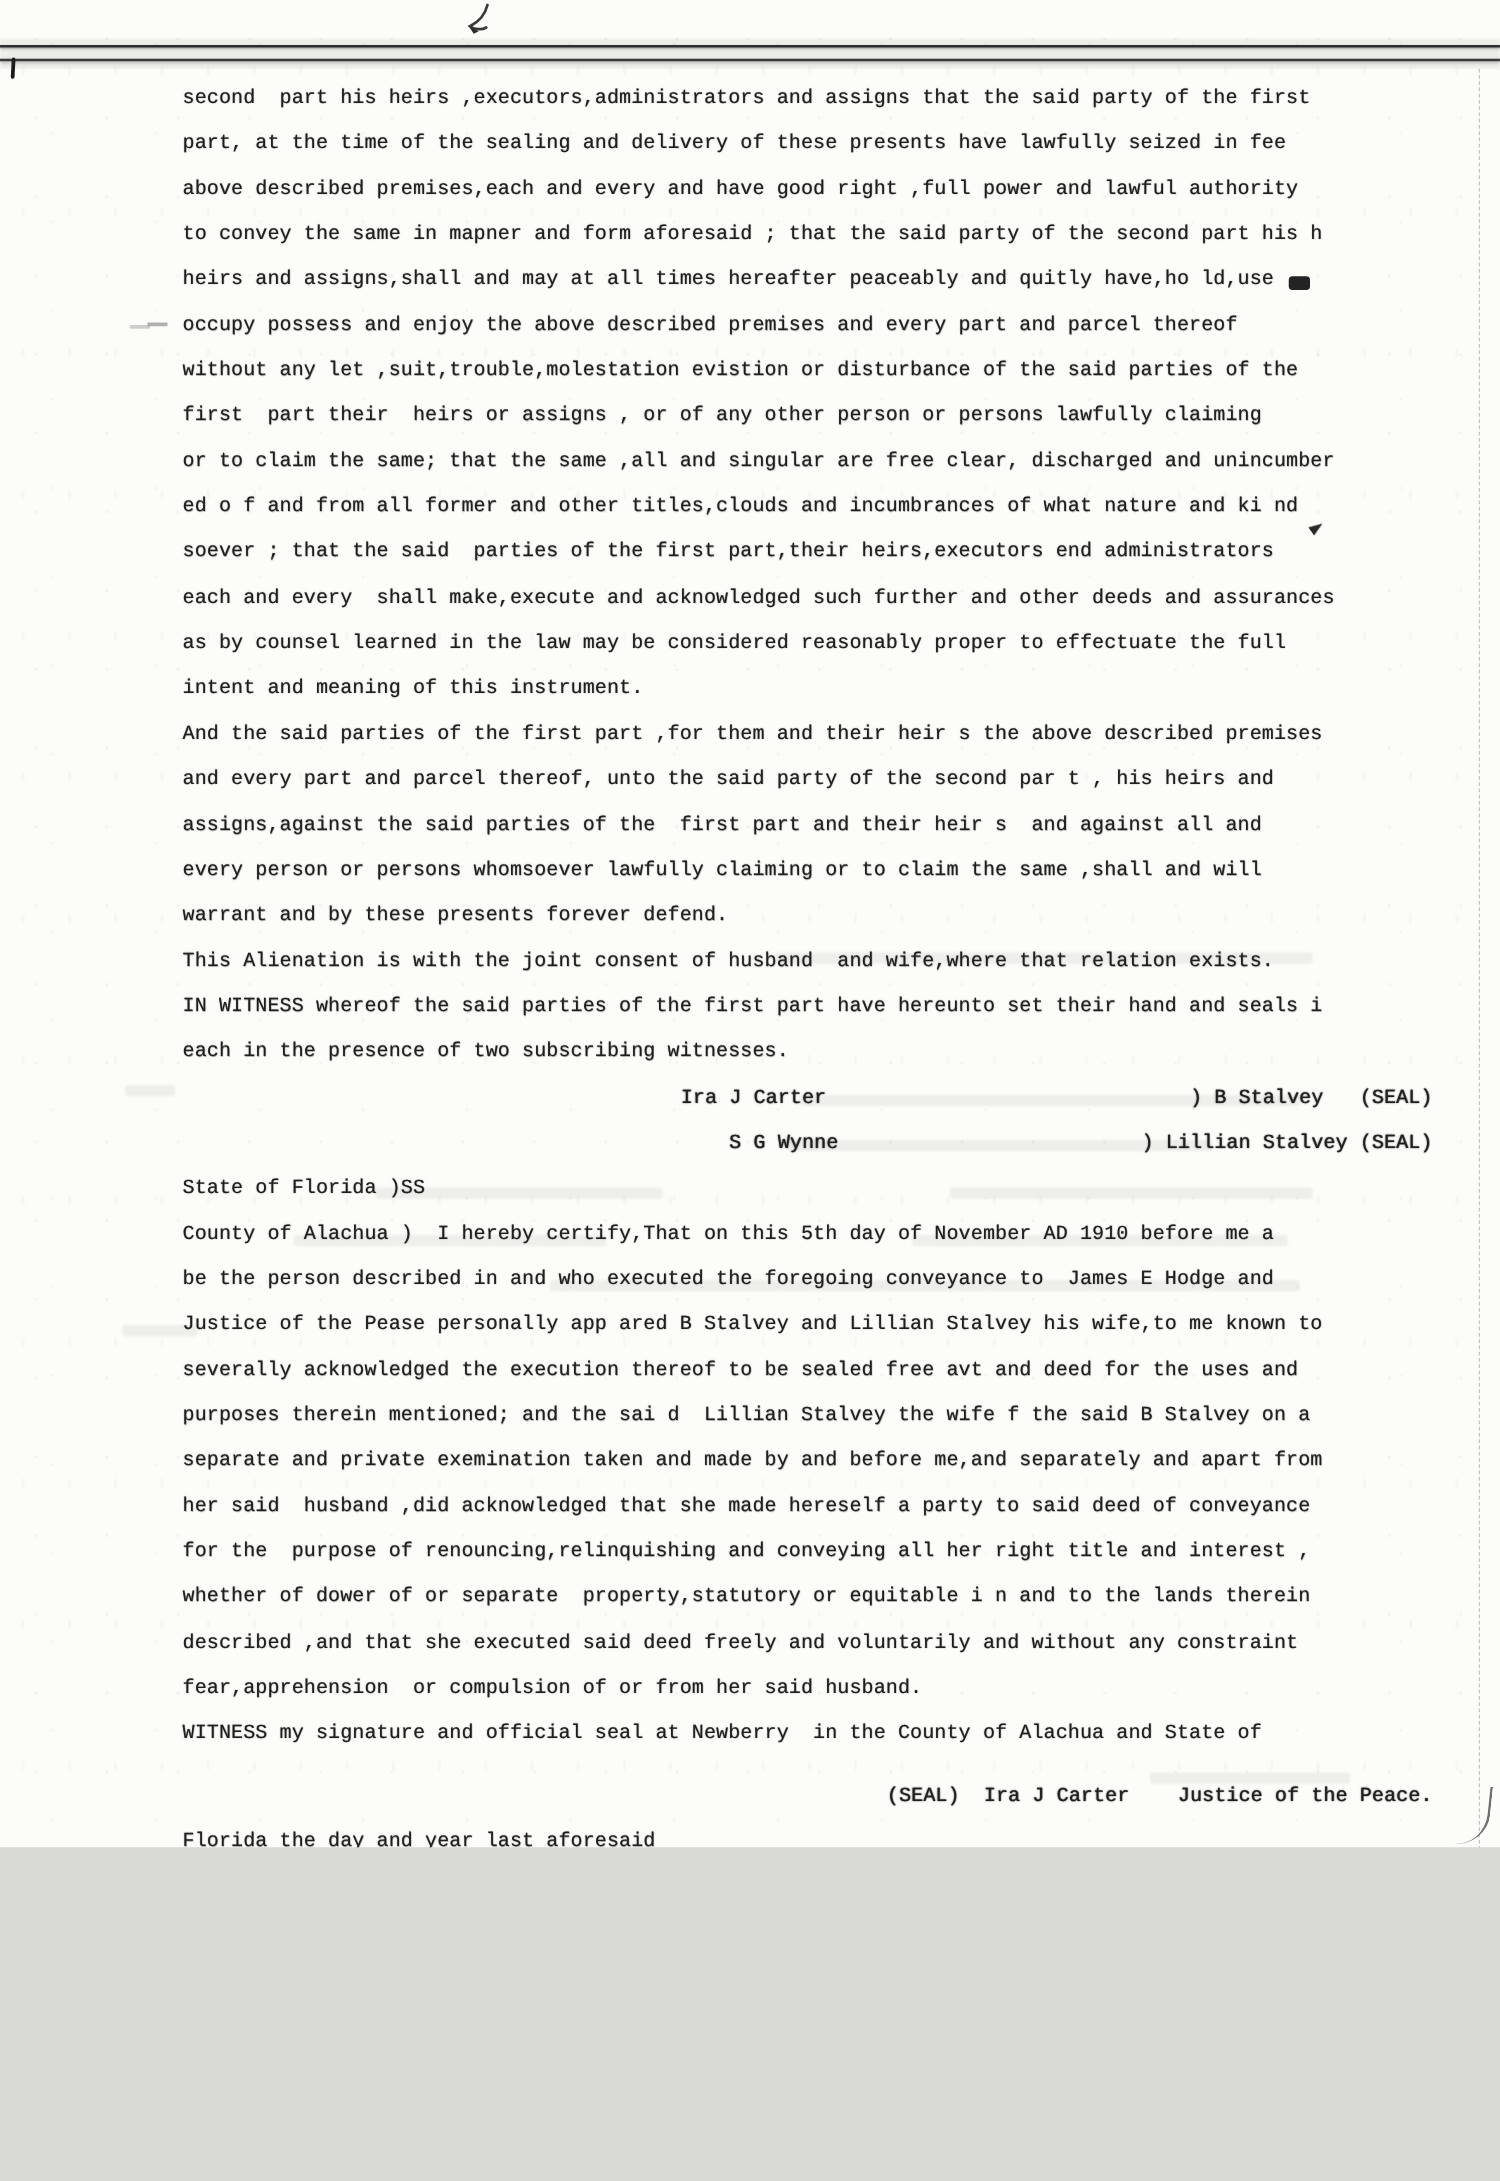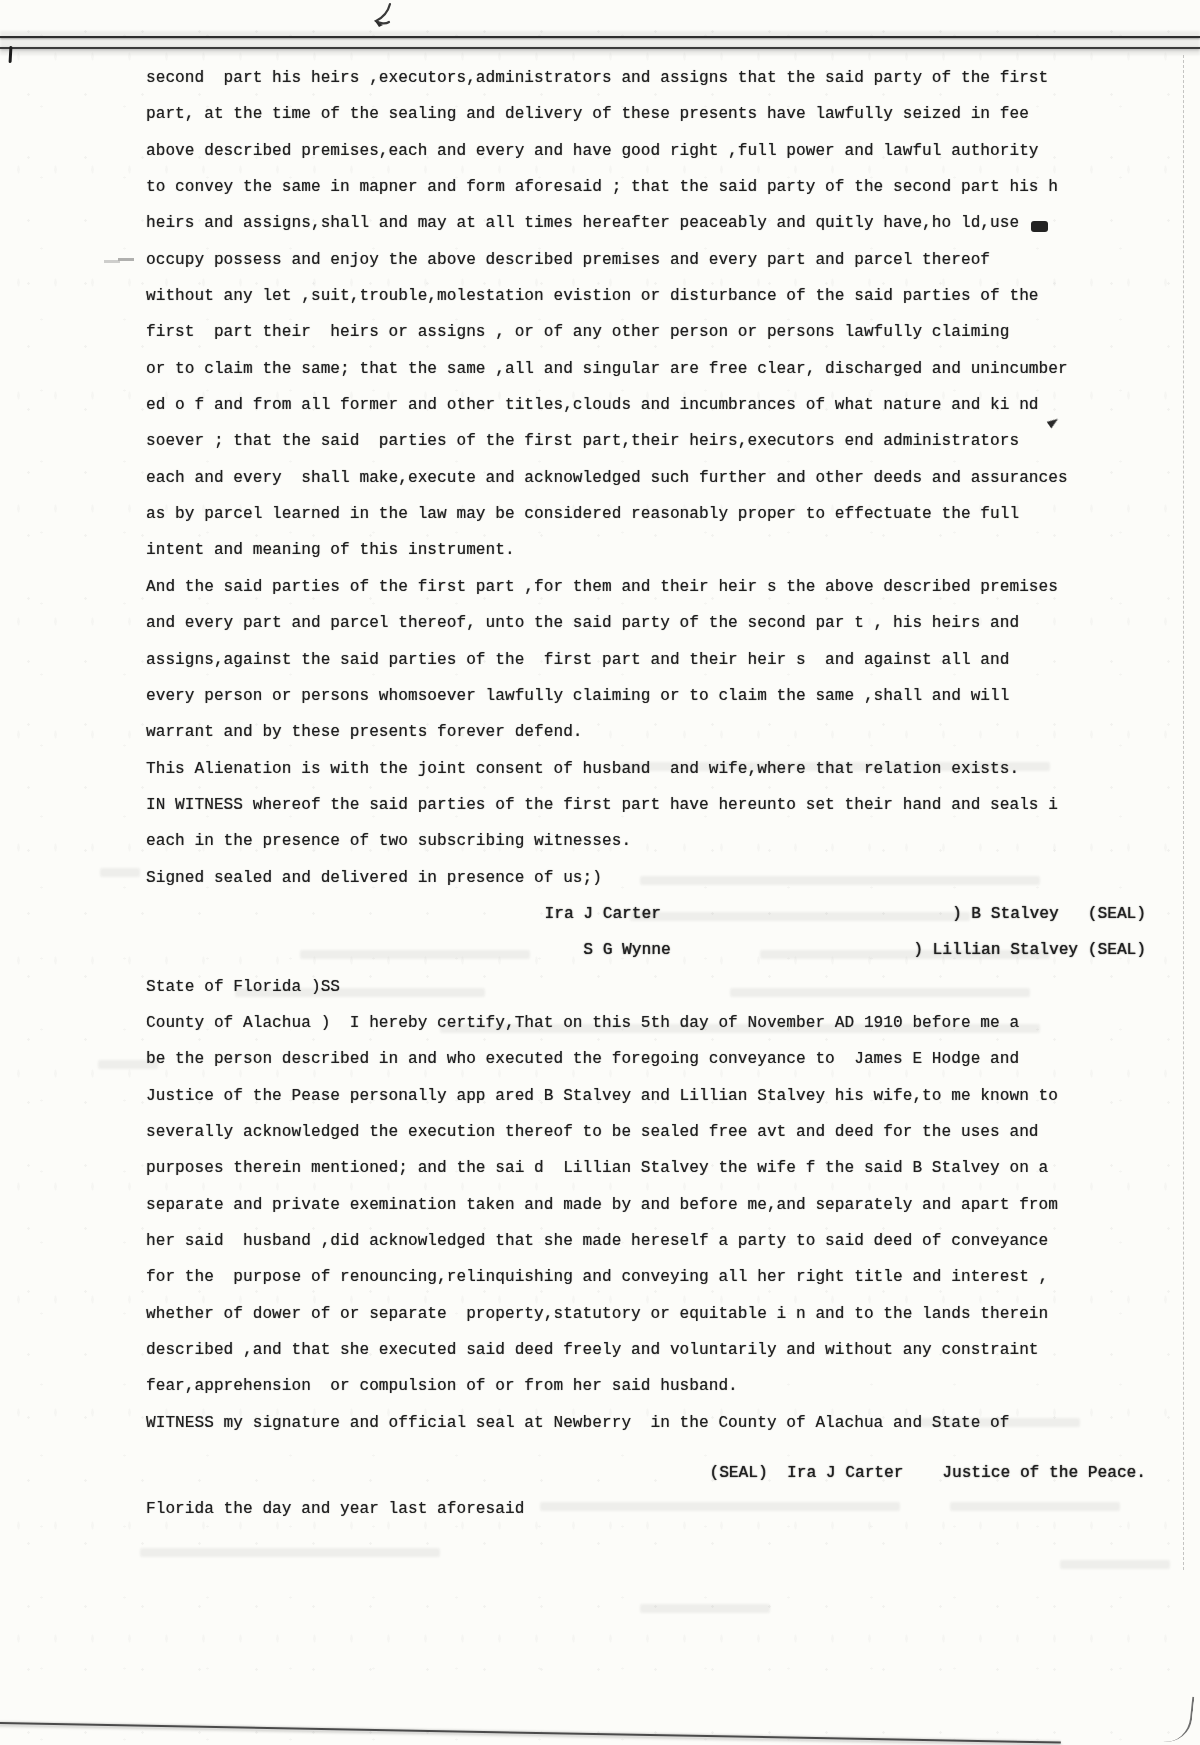--- a/index.html
+++ b/index.html
@@ -1,18 +1,18 @@
 <!DOCTYPE html>
 <html><head>
 <meta charset="utf-8">
 <style>
   html,body{margin:0;padding:0;background:#d9d9d6;}
   .page{
     position:relative;
-    width:1200px;height:1745px;
+    width:1200px;height:1478px;
     margin:0 auto;
     background-color:#fcfcf9;
     background-image:
       radial-gradient(rgba(60,60,60,0.05) 1px, transparent 1.4px),
       radial-gradient(rgba(60,60,60,0.04) 1px, transparent 1.4px),
       radial-gradient(rgba(60,60,60,0.03) 1px, transparent 1.6px);
     background-size:57px 63px, 83px 71px, 37px 113px;
     overflow:hidden;
     font-family:"Liberation Mono","DejaVu Sans Mono",monospace;
   }
@@ -89,31 +89,30 @@
     <div class="line">above described premises,each and every and have good right ,full power and lawful authority</div>
     <div class="line">to convey the same in mapner and form aforesaid ; that the said party of the second part his h</div>
     <div class="line">heirs and assigns,shall and may at all times hereafter peaceably and quitly have,ho ld,use</div>
     <div class="line">occupy possess and enjoy the above described premises and every part and parcel thereof</div>
     <div class="line">without any let ,suit,trouble,molestation evistion or disturbance of the said parties of the</div>
     <div class="line">first  part their  heirs or assigns , or of any other person or persons lawfully claiming</div>
     <div class="line">or to claim the same; that the same ,all and singular are free clear, discharged and unincumber</div>
     <div class="line">ed o f and from all former and other titles,clouds and incumbrances of what nature and ki nd</div>
     <div class="line">soever ; that the said  parties of the first part,their heirs,executors end administrators</div>
     <div class="line">each and every  shall make,execute and acknowledged such further and other deeds and assurances</div>
-    <div class="line">as by parcel learned in the law may be considered reasonably proper to effectuate the full</div>
+    <div class="line">as by counsel learned in the law may be considered reasonably proper to effectuate the full</div>
     <div class="line">intent and meaning of this instrument.</div>
     <div class="line">And the said parties of the first part ,for them and their heir s the above described premises</div>
     <div class="line">and every part and parcel thereof, unto the said party of the second par t , his heirs and</div>
     <div class="line">assigns,against the said parties of the  first part and their heir s  and against all and</div>
     <div class="line">every person or persons whomsoever lawfully claiming or to claim the same ,shall and will</div>
     <div class="line">warrant and by these presents forever defend.</div>
     <div class="line">This Alienation is with the joint consent of husband  and wife,where that relation exists.</div>
     <div class="line">IN WITNESS whereof the said parties of the first part have hereunto set their hand and seals i</div>
     <div class="line">each in the presence of two subscribing witnesses.</div>
-    <div class="line">Signed sealed and delivered in presence of us;)</div>
     <div class="line sig">Ira J Carter                              ) B Stalvey   (SEAL)</div>
     <div class="line sig">S G Wynne                         ) Lillian Stalvey (SEAL)</div>
     <div class="line">State of Florida )SS</div>
     <div class="line">County of Alachua )  I hereby certify,That on this 5th day of November AD 1910 before me a</div>
     <div class="line">be the person described in and who executed the foregoing conveyance to  James E Hodge and</div>
     <div class="line">Justice of the Pease personally app ared B Stalvey and Lillian Stalvey his wife,to me known to</div>
     <div class="line">severally acknowledged the execution thereof to be sealed free avt and deed for the uses and</div>
     <div class="line">purposes therein mentioned; and the sai d  Lillian Stalvey the wife f the said B Stalvey on a</div>
     <div class="line">separate and private exemination taken and made by and before me,and separately and apart from</div>
     <div class="line">her said  husband ,did acknowledged that she made hereself a party to said deed of conveyance</div>

